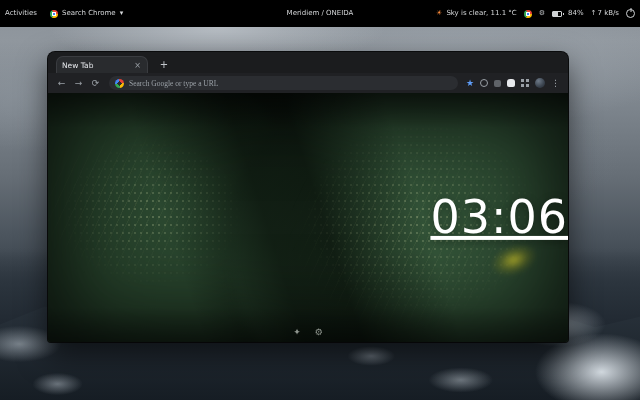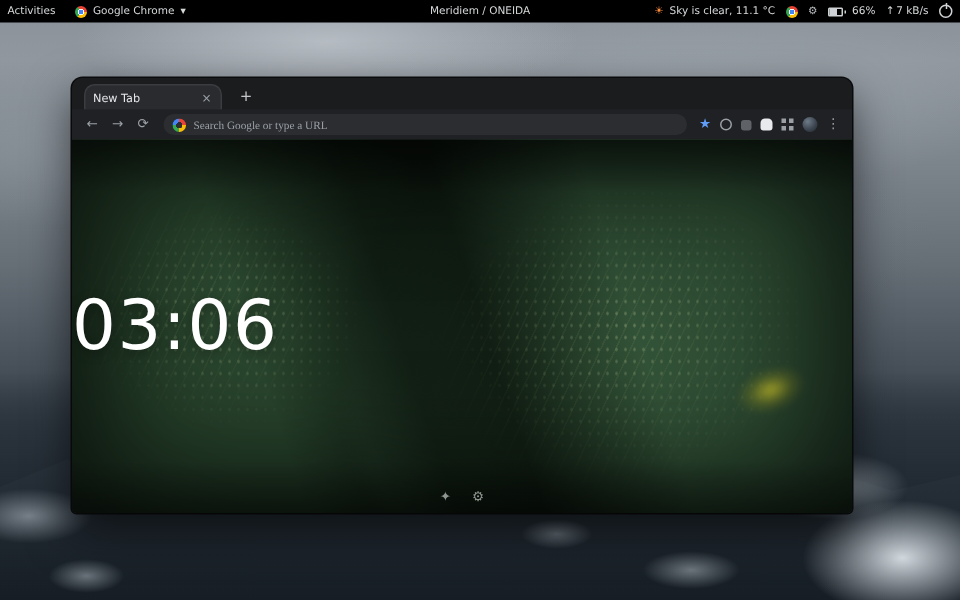--- a/index.html
+++ b/index.html
@@ -23,21 +23,21 @@
     clip-path:polygon(0 42%,7% 28%,14% 38%,22% 24%,31% 36%,41% 26%,52% 40%,63% 28%,74% 42%,85% 32%,93% 44%,100% 36%,100% 100%,0 100%);}
   .wp-snow{position:absolute;inset:0;
     background:
       radial-gradient(95px 55px at 94% 93%,rgba(228,235,241,.9),transparent 70%),
       radial-gradient(70px 32px at 87% 81%,rgba(212,222,230,.55),transparent 70%),
       radial-gradient(46px 18px at 72% 95%,rgba(212,222,230,.45),transparent 70%),
       radial-gradient(34px 14px at 58% 89%,rgba(200,212,222,.4),transparent 70%),
       radial-gradient(60px 26px at 3% 86%,rgba(205,215,224,.5),transparent 70%),
       radial-gradient(36px 16px at 9% 96%,rgba(205,215,224,.45),transparent 70%);}
   
-  .topbar{position:absolute;top:0;left:0;right:0;height:15px;background:#000;z-index:30;
+  .topbar{position:absolute;top:0;left:0;right:0;height:27px;background:#000;z-index:30;
     display:flex;align-items:center;color:#d6d8da;font-size:7px;line-height:13px;}
   .tb-left{display:flex;align-items:center;gap:13px;margin-left:5px;}
   .tb-item{display:flex;align-items:center;gap:4px;cursor:default;}
   .chrome-logo{width:8px;height:8px;border-radius:50%;display:inline-block;
     background:
       radial-gradient(circle,#4285f4 0 26%,#ffffff 27% 38%,transparent 39%),
       conic-gradient(from -30deg,#ea4335 0 120deg,#fbbc05 120deg 240deg,#34a853 240deg 360deg);}
   .tb-center{position:absolute;left:50%;transform:translateX(-50%);display:flex;gap:10px;white-space:nowrap;}
   .tb-right{margin-left:auto;display:flex;align-items:center;gap:7px;margin-right:5px;}
   .weather-ico{color:#ff8c3b;font-size:7px;}
@@ -104,60 +104,60 @@
     background-image:radial-gradient(rgba(206,216,166,.55) .6px,transparent 1.1px);
     background-size:6px 8px;
     -webkit-mask-image:radial-gradient(160px 130px at 72% 50%,#000,transparent 75%),radial-gradient(120px 100px at 20% 48%,#000,transparent 75%);
     mask-image:radial-gradient(160px 130px at 72% 50%,#000,transparent 75%),radial-gradient(120px 100px at 20% 48%,#000,transparent 75%);}
   .yellow-spot{position:absolute;left:85%;top:61%;width:48px;height:30px;transform:rotate(-20deg);
     filter:blur(2px);
     background:radial-gradient(closest-side,rgba(198,192,44,.85),rgba(152,152,32,.3) 60%,transparent);}
   .vignette{position:absolute;inset:0;box-shadow:inset 0 0 70px 24px rgba(0,0,0,.55);
     background:linear-gradient(180deg,rgba(0,0,0,.45),transparent 14%,transparent 86%,rgba(0,0,0,.4));}
   .ntp-clock{position:absolute;left:0;right:0;top:50%;transform:translateY(-52%);
-    text-align:left;color:#fff;font-size:46px;letter-spacing:1px;
-    text-shadow:0 2px 8px rgba(0,0,0,.35);}
+    text-align:right;color:#fff;font-size:46px;letter-spacing:1px;
+    text-shadow:0 2px 8px rgba(0,0,0,.35);text-decoration:underline;}
   .ntp-actions{position:absolute;left:0;right:0;bottom:5px;display:flex;justify-content:center;gap:14px;}
   .ntp-actions span{color:#8f968f;font-size:9px;line-height:9px;}
 </style>
 </head>
 <body>
 
 <div class="wallpaper">
   <div class="wp-clouds"></div>
   <div class="wp-ridge"></div>
   <div class="wp-peaks"></div>
   <div class="wp-snow"></div>
 </div>
 
 <div class="topbar">
   <div class="tb-left">
     <span class="tb-item">Activities</span>
     <span class="tb-item">
       <span class="chrome-logo"></span>
-      <span>Google Chrome</span>
+      <span>Search Chrome</span>
       <span>▾</span>
     </span>
   </div>
   <div class="tb-center">
     <span>Meridiem / ONEIDA</span>
   </div>
   <div class="tb-right">
     <span class="tb-item">
       <span class="weather-ico">☀</span>
       <span>Sky is clear, 11.1 °C</span>
     </span>
     <span class="chrome-logo"></span>
     <span class="gear-ico">⚙</span>
     <span class="tb-item">
       <span class="battery">
           <span class="shell"></span>
           <span class="tip"></span>
         </span>
-      <span>66%</span>
+      <span>84%</span>
     </span>
     <span class="tb-item net-up">
       <span>↑</span>
       <span>7 kB/s</span>
     </span>
     <span class="power-ico"></span>
   </div>
 </div>
 
 <div class="browser">

